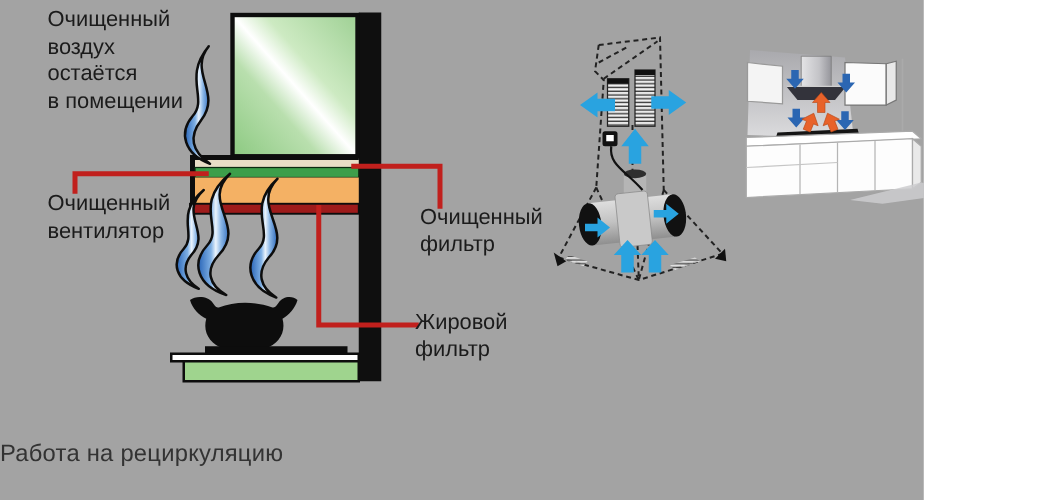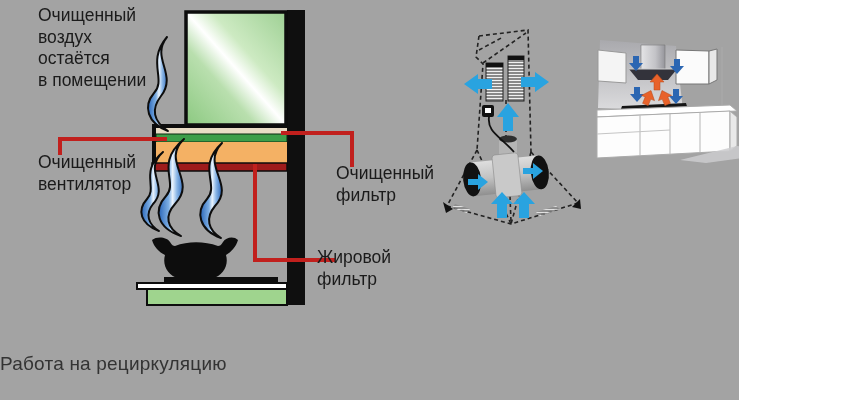--- a/index.html
+++ b/index.html
@@ -175,17 +175,17 @@
 </svg>
 
 <div class="label" style="left:38px;top:5px;">Очищенный
 воздух
 остаётся
 в помещении</div>
 <div class="label" style="left:38px;top:152px;">Очищенный
 вентилятор</div>
 <div class="label" style="left:336px;top:163px;">Очищенный
 фильтр</div>
-<div class="label" style="left:317px;top:247px;">Жировой
+<div class="label" style="left:332px;top:247px;">Жировой
 фильтр</div>
 <div class="caption">Работа на рециркуляцию</div>
 
 </div>
 
 </body></html>

